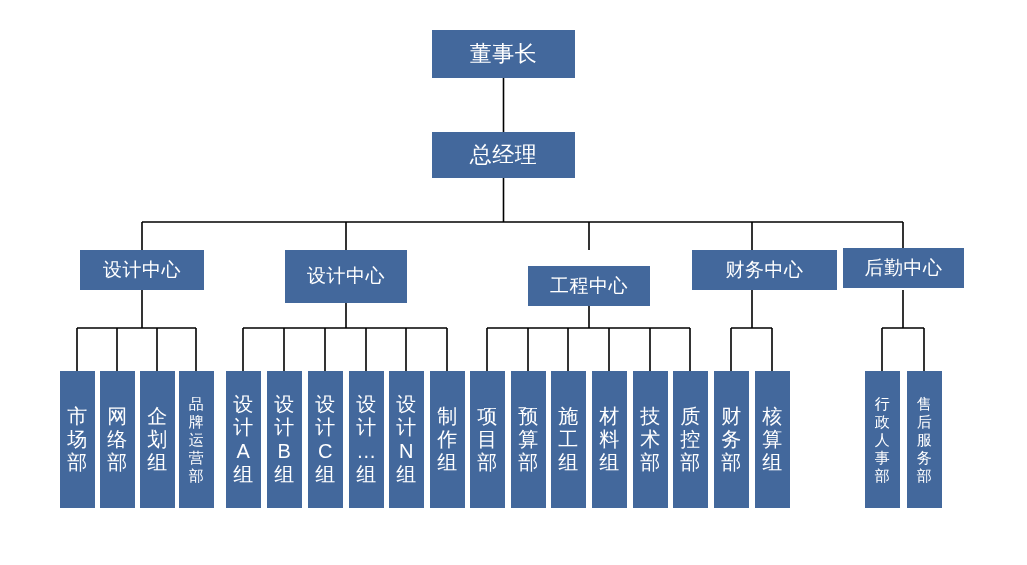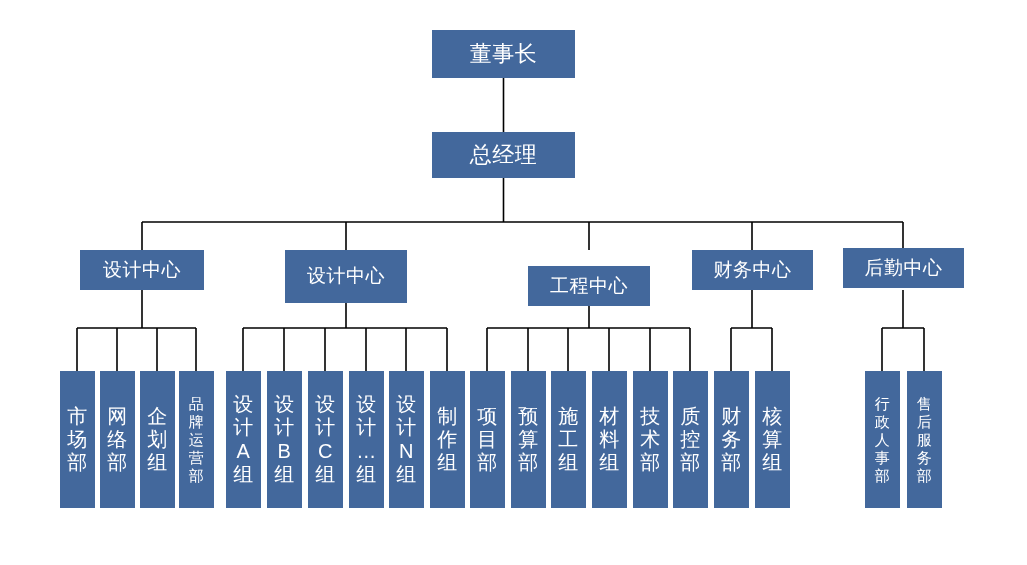--- a/index.html
+++ b/index.html
@@ -106,21 +106,21 @@
 
   <div class="node h lvl3" style="left:80px;top:250px;width:124px;height:40px;">
     <span>设计中心</span>
   </div>
   <div class="node h lvl3" style="left:285px;top:250px;width:122px;height:53px;">
     <span>设计中心</span>
   </div>
   <div class="node h lvl3" style="left:528px;top:266px;width:122px;height:40px;">
     <span>工程中心</span>
   </div>
-  <div class="node h lvl3" style="left:692px;top:250px;width:121px;height:40px;">
+  <div class="node h lvl3" style="left:692px;top:250px;width:145px;height:40px;">
     <span>财务中心</span>
   </div>
   <div class="node h lvl3" style="left:843px;top:248px;width:121px;height:40px;">
     <span>后勤中心</span>
   </div>
 
   <div class="node v" style="left:60px;top:371px;width:35px;height:137px;">
       <span class="ch">市</span>
       <span class="ch">场</span>
       <span class="ch">部</span>

